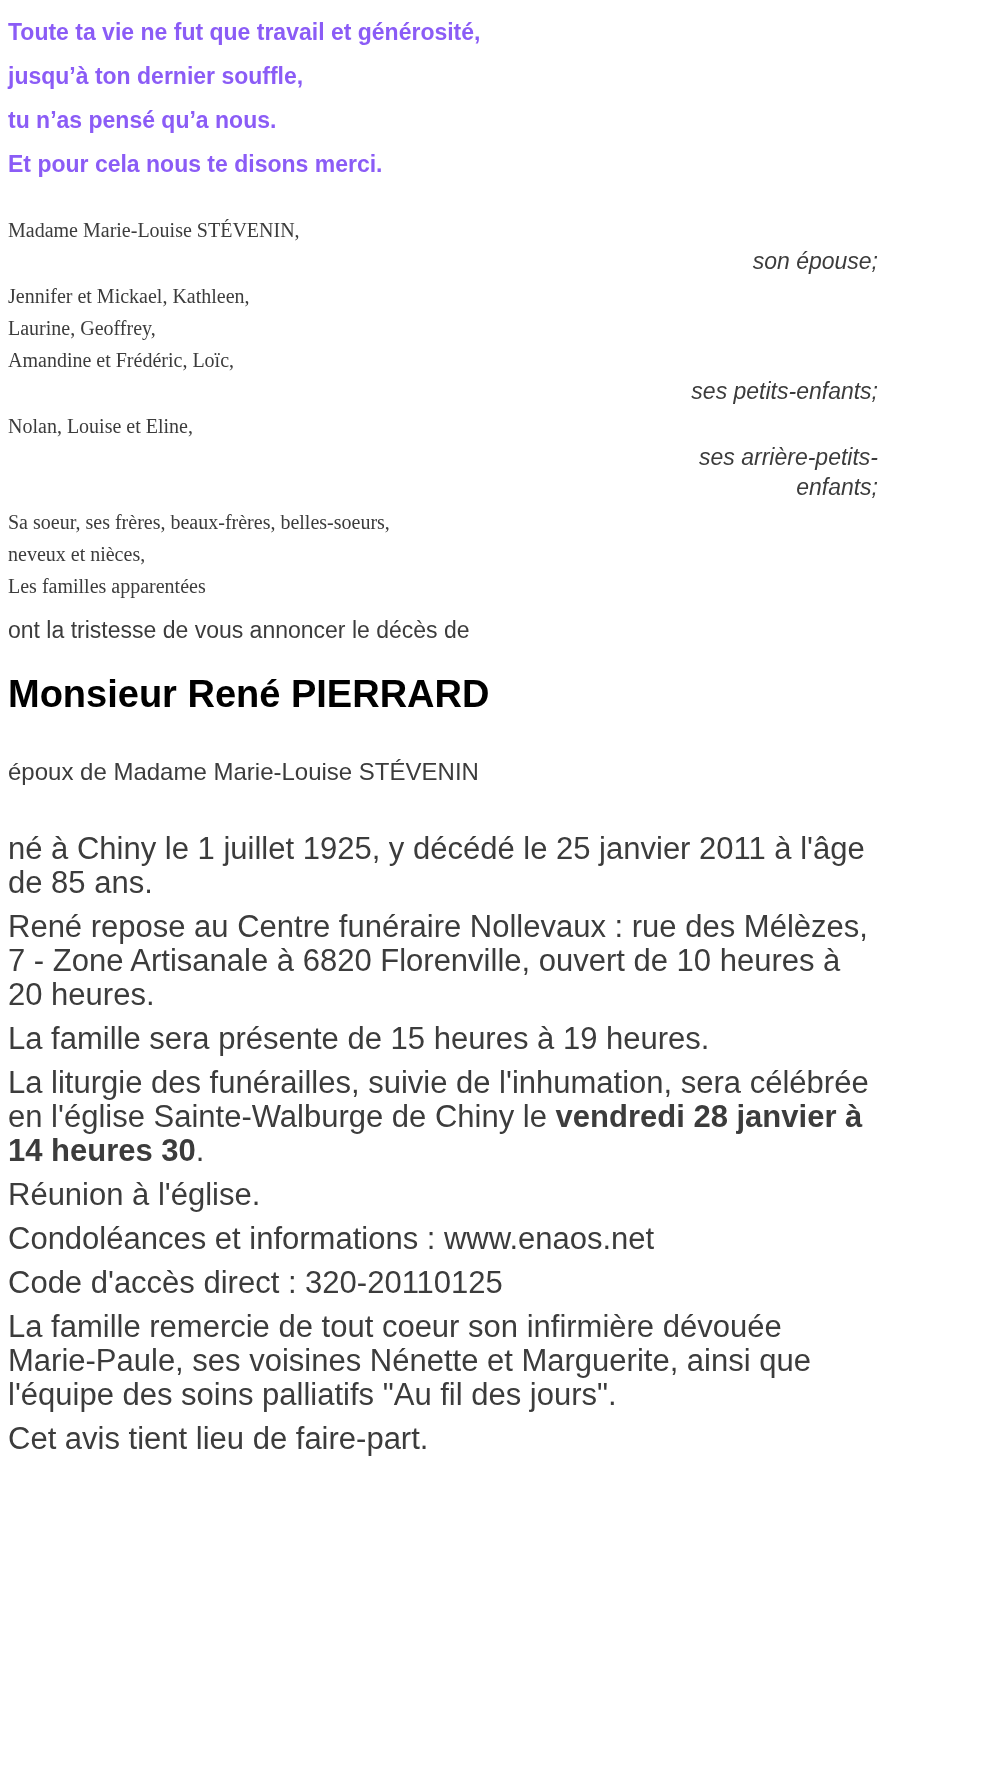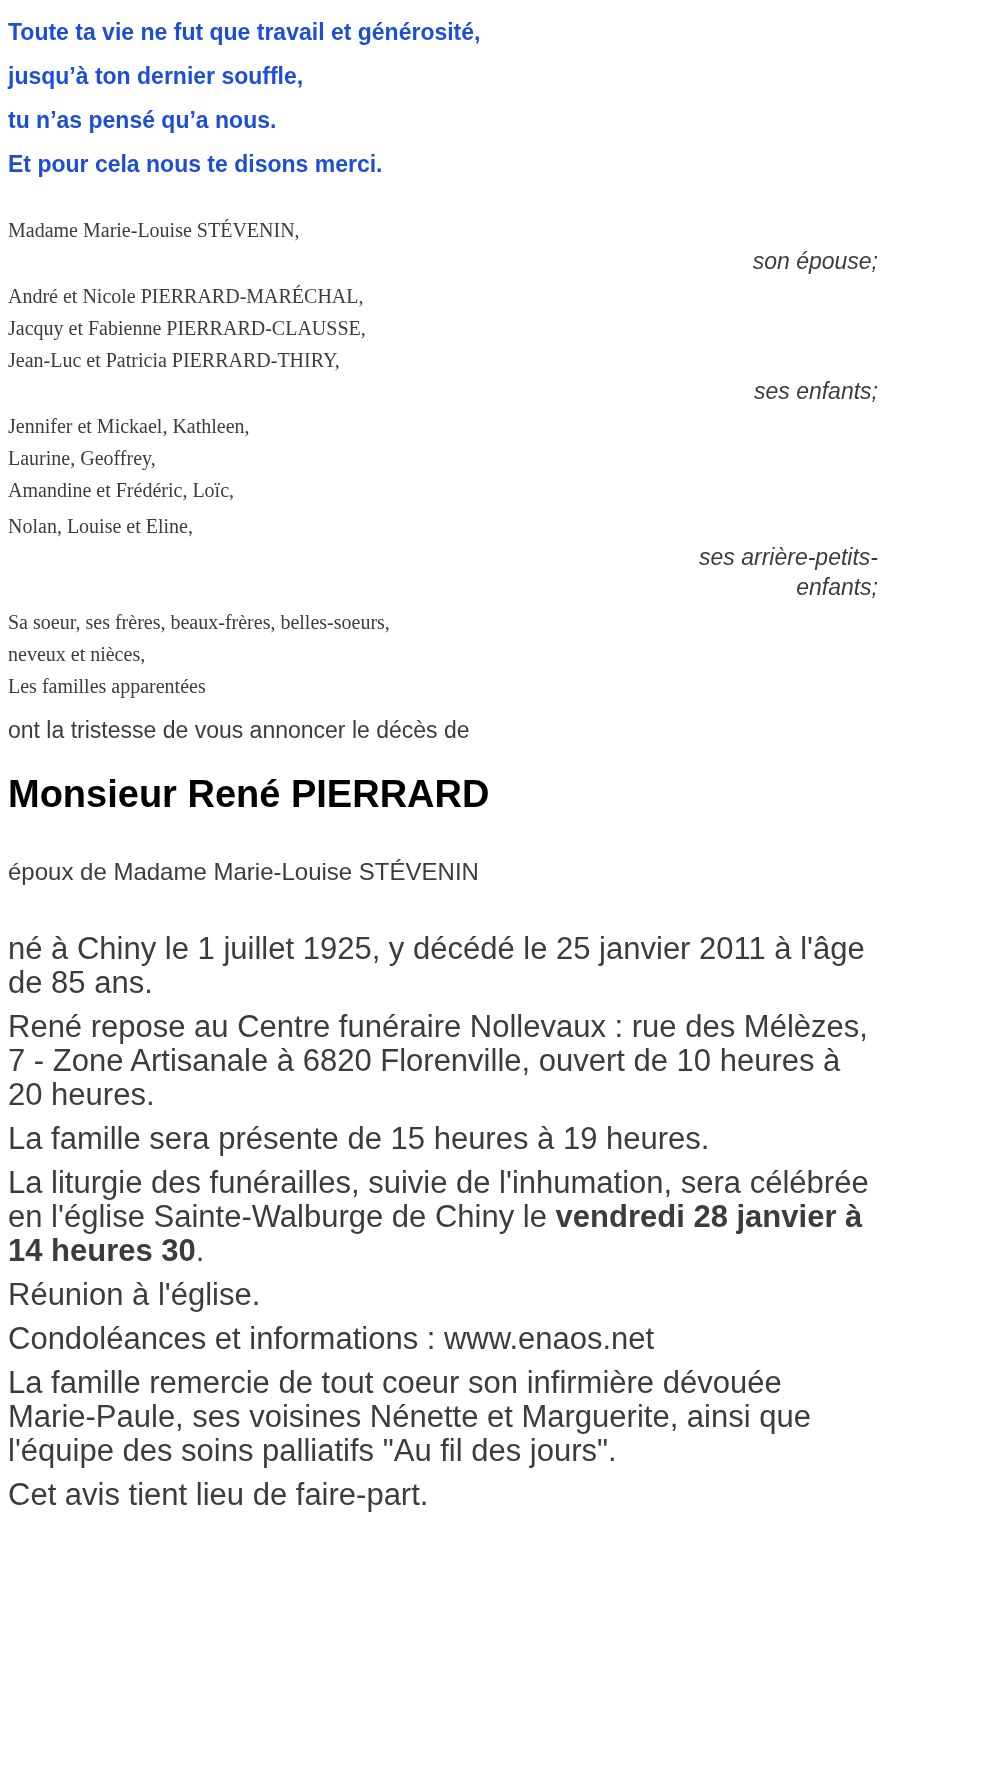--- a/index.html
+++ b/index.html
@@ -18,21 +18,21 @@
     box-sizing: border-box;
     width: 1000px;
     padding: 10px 122px 40px 8px;
   }
 
   
   .epigraph {
     font-weight: 700;
     font-size: 23px;
     line-height: 44px;
-    color: #1d4ed8;
+    color: #8b5cf6;
     margin-bottom: 28px;
   }
 
   
   .family-group { margin-bottom: 4px; }
   .name-line {
     font-size: 20px;
     line-height: 32px;
     font-family: Liberation Serif, serif;
   }
@@ -91,31 +91,26 @@
     <div>jusqu’à ton dernier souffle,</div>
     <div>tu n’as pensé qu’a nous.</div>
     <div>Et pour cela nous te disons merci.</div>
   </div>
 
   <div class="family-group">
     <div class="name-line">Madame Marie-Louise STÉVENIN,</div>
     <div class="relation">son épouse;</div>
   </div>
 
-  <div class="family-group">
-    <div class="name-line">André et Nicole PIERRARD-MARÉCHAL,</div>
-    <div class="name-line">Jacquy et Fabienne PIERRARD-CLAUSSE,</div>
-    <div class="name-line">Jean-Luc et Patricia PIERRARD-THIRY,</div>
-    <div class="relation">ses enfants;</div>
-  </div>
 
   <div class="family-group">
     <div class="name-line">Jennifer et Mickael, Kathleen,</div>
     <div class="name-line">Laurine, Geoffrey,</div>
     <div class="name-line">Amandine et Frédéric, Loïc,</div>
+    <div class="relation">ses petits-enfants;</div>
   </div>
 
   <div class="family-group">
     <div class="name-line">Nolan, Louise et Eline,</div>
     <div class="relation relation-narrow">ses arrière-petits-enfants;</div>
   </div>
 
   <div class="family-group">
     <div class="name-line">Sa soeur, ses frères, beaux-frères, belles-soeurs,</div>
     <div class="name-line">neveux et nièces,</div>
@@ -128,18 +123,19 @@
 
   <div class="spouse-line">époux de Madame Marie-Louise STÉVENIN</div>
 
   <div class="details">
     <p>né à Chiny le 1 juillet 1925, y décédé le 25 janvier 2011 à l'âge de 85 ans.</p>
     <p>René repose au Centre funéraire Nollevaux : rue des Mélèzes, 7 - Zone Artisanale à 6820 Florenville, ouvert de 10 heures à 20 heures.</p>
     <p>La famille sera présente de 15 heures à 19 heures.</p>
     <p><span>La liturgie des funérailles, suivie de l'inhumation, sera célébrée en l'église Sainte-Walburge de Chiny le </span><span class="bold-date">vendredi 28 janvier à 14 heures 30</span><span>.</span></p>
     <p>Réunion à l'église.</p>
     <p><span>Condoléances et informations : </span><span>www.enaos.net</span></p>
+    <p>Code d'accès direct : 320-20110125</p>
     <p>La famille remercie de tout coeur son infirmière dévouée Marie-Paule, ses voisines Nénette et Marguerite, ainsi que l'équipe des soins palliatifs "Au fil des jours".</p>
     <p>Cet avis tient lieu de faire-part.</p>
   </div>
 
 
 </div>
 
 </body></html>

